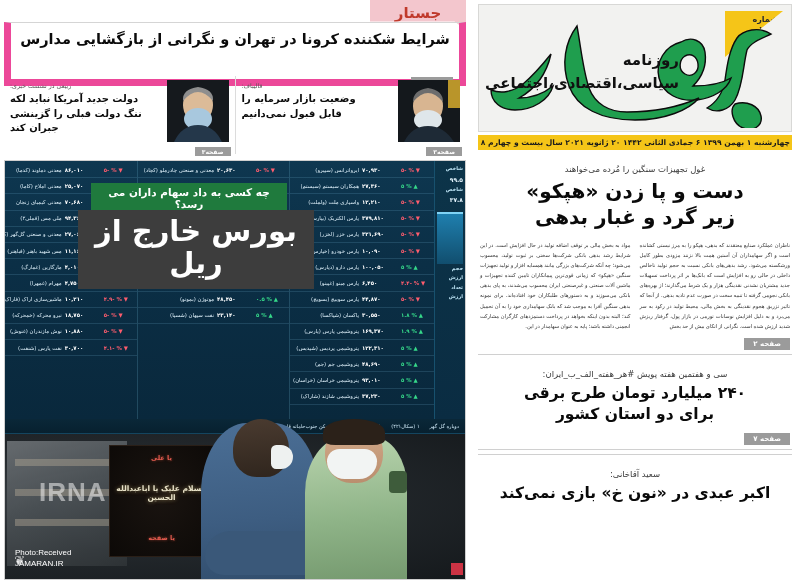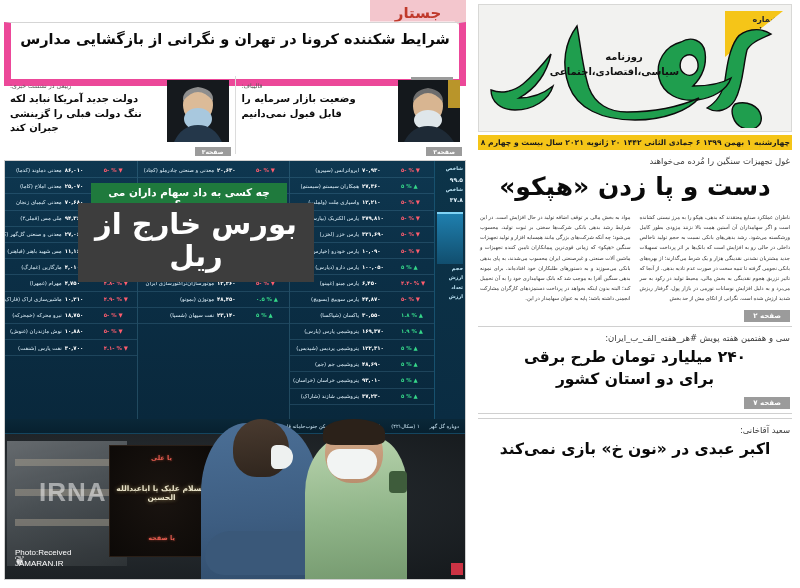--- a/index.html
+++ b/index.html
@@ -58,22 +58,21 @@
     display: flex;
     align-items: center;
     justify-content: center;
   }
 
   .masthead-logo svg { display: block; }
 
   .masthead-sub {
     position: absolute;
     top: 44px; right: 112px;
-    text-align: center;
-    font-size: 10px;
+    font-size: 15px;
     font-weight: bold;
     color: #111;
     line-height: 1.5;
     width: 110px;
   }
 
   .datebar {
     margin-top: 3px;
     background: #f5c518;
     color: #1b1b1b;
@@ -85,26 +84,28 @@
     white-space: nowrap;
     overflow: hidden;
   }
 
   
   .story { padding: 6px 2px 0 2px; }
 
   .kicker {
     font-size: 8.5px;
     color: #3a3a3a;
+    text-align: center;
     margin-bottom: 4px;
     font-weight: normal;
+    margin-top: 8px;
   }
 
   .headline-xl {
-    font-size: 25px;
+    font-size: 20px;
     font-weight: bold;
     line-height: 1.32;
     text-align: center;
     color: #0a0a0a;
     letter-spacing: -0.3px;
   }
 
   .headline-md {
     font-size: 15.5px;
     font-weight: bold;
@@ -360,21 +361,21 @@
     color: #fff;
     font-size: 10.5px;
     font-weight: bold;
     text-align: center;
     padding: 3px 4px;
   }
 
   .overlay-head {
     position: absolute;
     top: 42px; left: 0; right: 78px;
-    margin: 0 auto;
+    margin: 7px auto;
     width: 236px;
     background: #3d3d3d;
     color: #ffffff;
     font-size: 29px;
     font-weight: bold;
     text-align: center;
     padding: 6px 8px 9px 8px;
     letter-spacing: -0.5px;
     line-height: 1.1;
   }
@@ -886,20 +887,21 @@
         <div>روزنامه</div>
         <div>سیاسی،اقتصادی،اجتماعی</div>
       </div>
     </div>
 
     <div class="datebar">چهارشنبه  ۱ بهمن  ۱۳۹۹   ۶ جمادی الثانی ۱۴۴۲   ۲۰ ژانویه ۲۰۲۱   سال بیست و چهارم  ۸ صفحه  ۲۰۰۰ تومان</div>
 
     <div class="story">
       <div class="kicker">غول تجهیزات سنگین را مُرده می‌خواهند</div>
       <div class="headline-xl">دست و پا زدن «هپکو»</div>
+      <div class="headline-xl">زیر گرد و غبار بدهی</div>
 
       <div class="body-cols">
         <div class="body-col">ناظران عملکرد صنایع معتقدند که بدهی، هپکو را به مرز نیستی کشانده است و اگر سهامداران آن آستین همت بالا نزنند مزودی بطور کامل ورشکسته می‌شود. رشد بدهی‌های بانکی نسبت به حجم تولید ناخالص داخلی در حالی رو به افزایش است که بانک‌ها بر اثر پرداخت تسهیلات جدید مشتریان نشدنی نقدینگی هزار و یک شرط می‌گذارند؛ از بهره‌های بانکی نجومی گرفته تا تنبیه سخت در صورت عدم تادیه بدهی. از آنجا که تاثیر تزریق هجوم نقدینگی به بخش مالی، محیط تولید در رکود به سر می‌برد و به دلیل افزایش نوسانات تورمی در بازار پول، گرفتار ریزش شدید ارزش شده است. نگرانی از اتکای بیش از حد بخش</div>
         <div class="body-col">مواد به بخش مالی بر توقف اضافه تولید در حال افزایش است. در این شرایط رشد بدهی بانکی شرکت‌ها سختی بر ثبوت تولید، محسوب می‌شود؛ چه آنکه شرکت‌های بزرگی مانند همسایه افزار و تولید تجهیزات سنگین «هپکو» که زمانی قوی‌ترین پیمانکاران تامین کننده تجهیزات و ماشین آلات صنعتی و غیرصنعتی ایران محسوب می‌شدند، به پای بدهی بانکی می‌سوزند و به دستورهای طلبکاران خود افتاده‌اند. برای نمونه بدهی سنگین آفرا به موجب شد که بانک سهامداری خود را به آن تحمیل کند؛ البته بدون اینکه بخواهد در پرداخت دستمزدهای کارگران مشارکت انجمنی داشته باشد؛ پایه به عنوان سهامدار در این.</div>
       </div>
       <div class="badge-row-r"><span class="page-badge">صفحه ۲</span></div>
     </div>
 
     <hr class="hr-rule">
 

